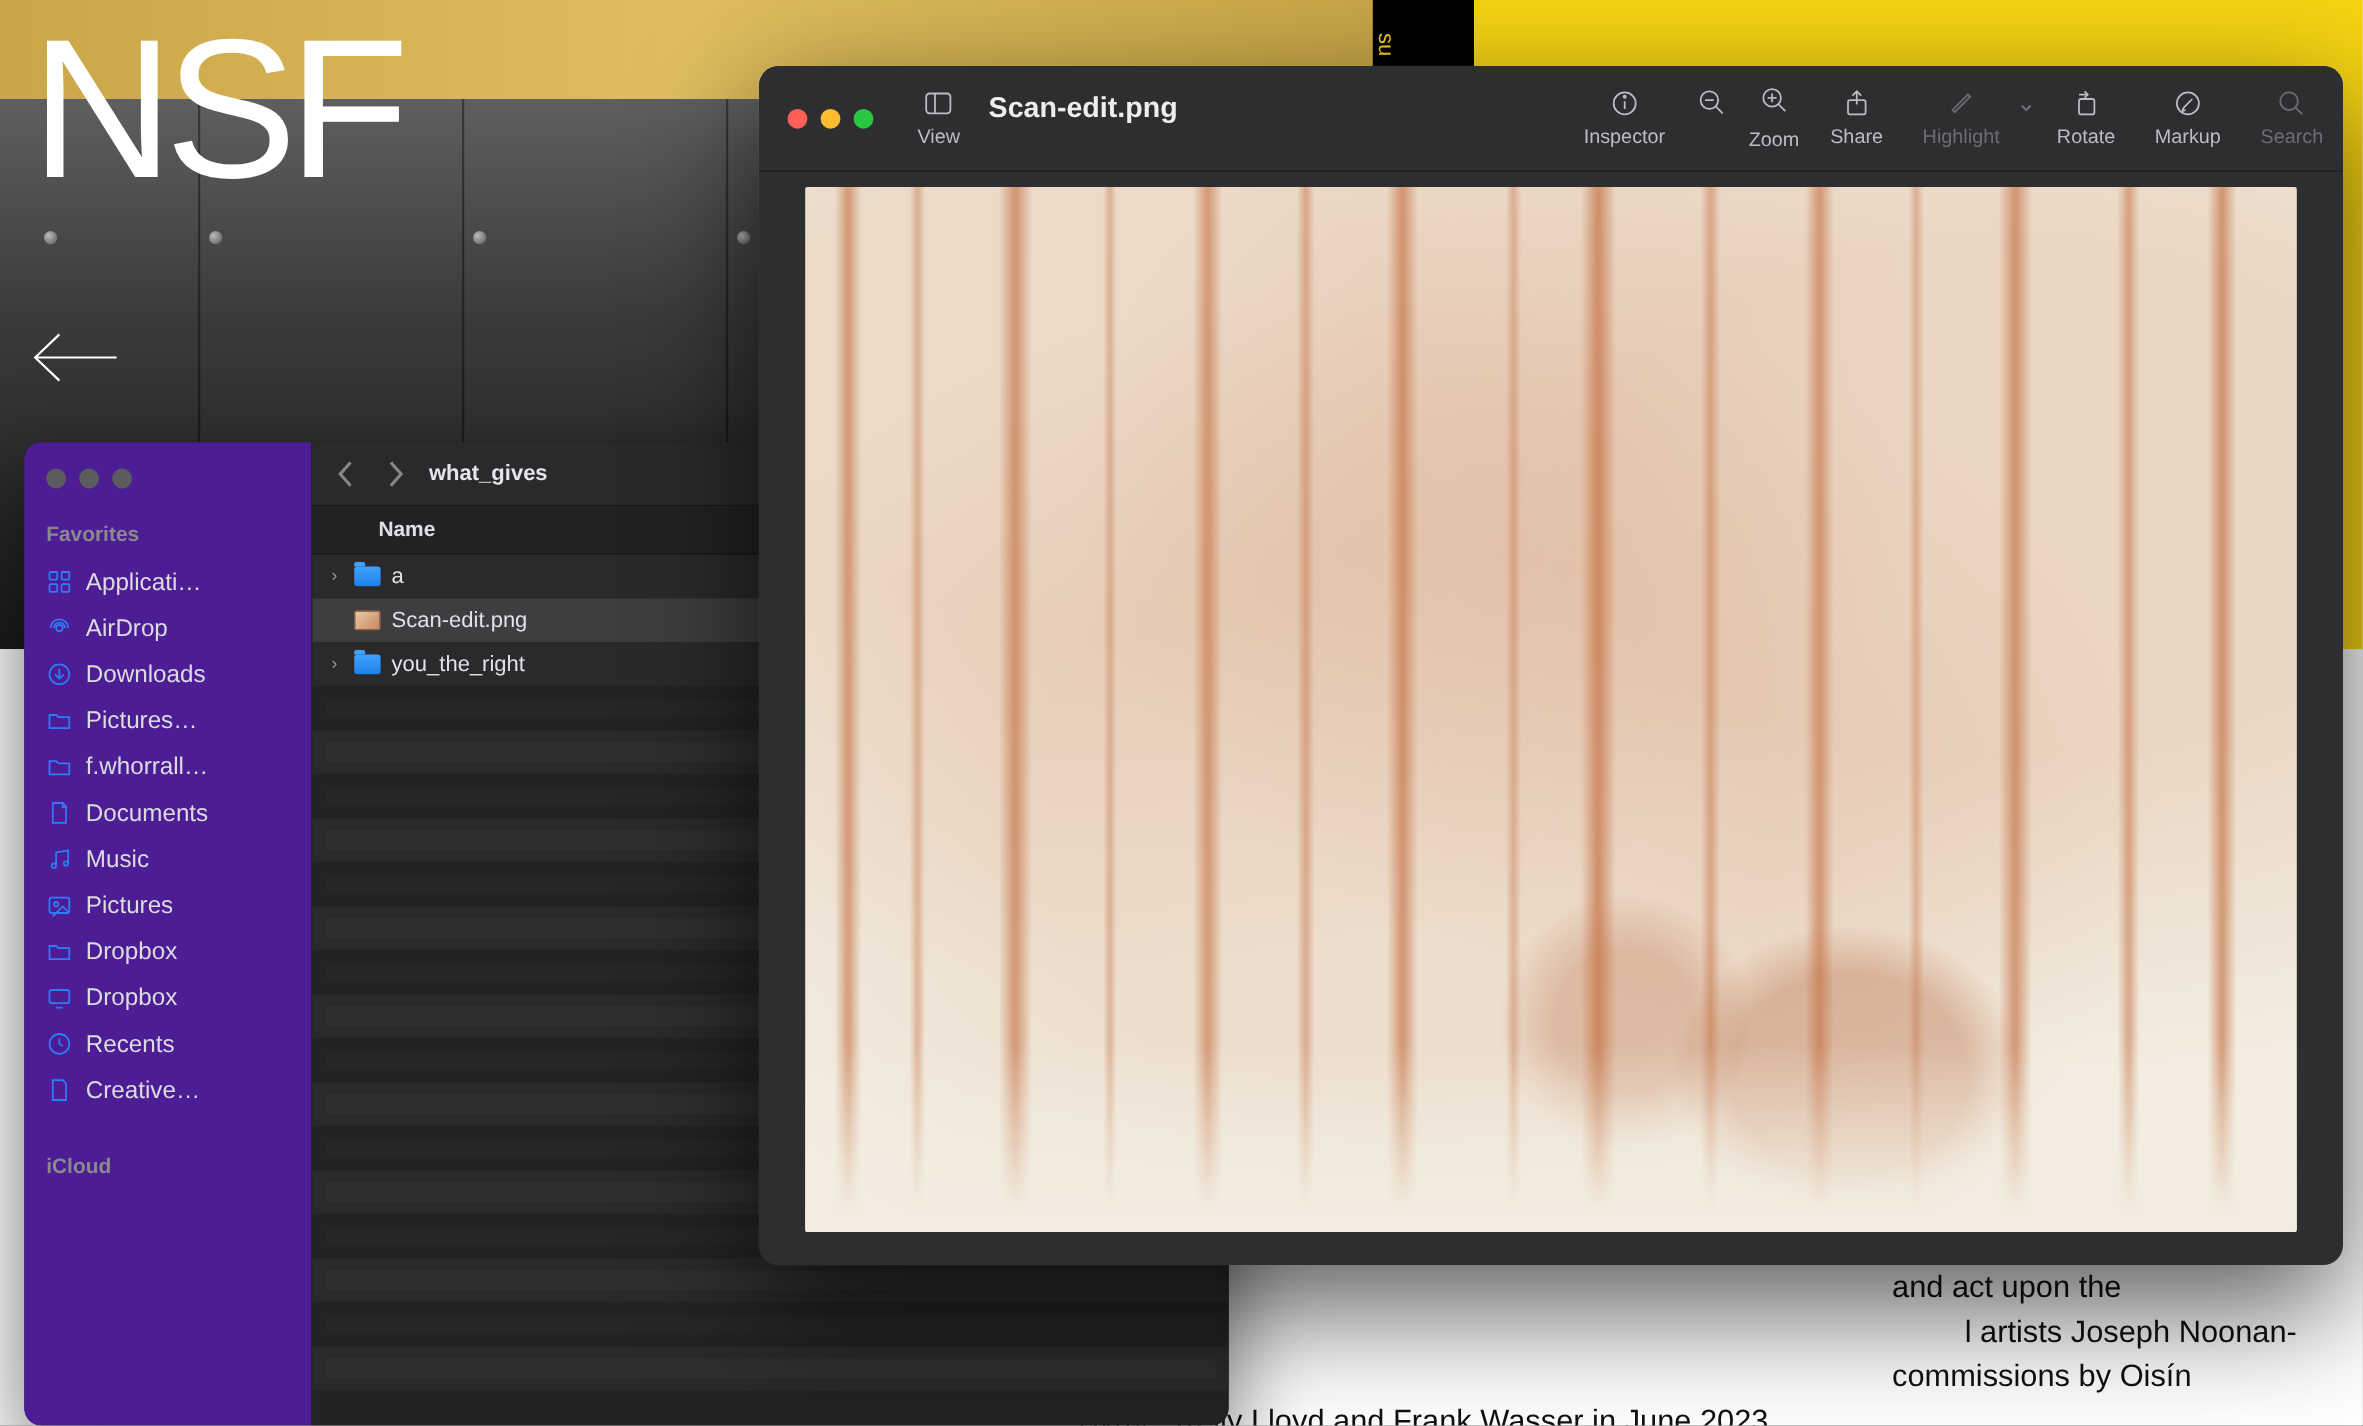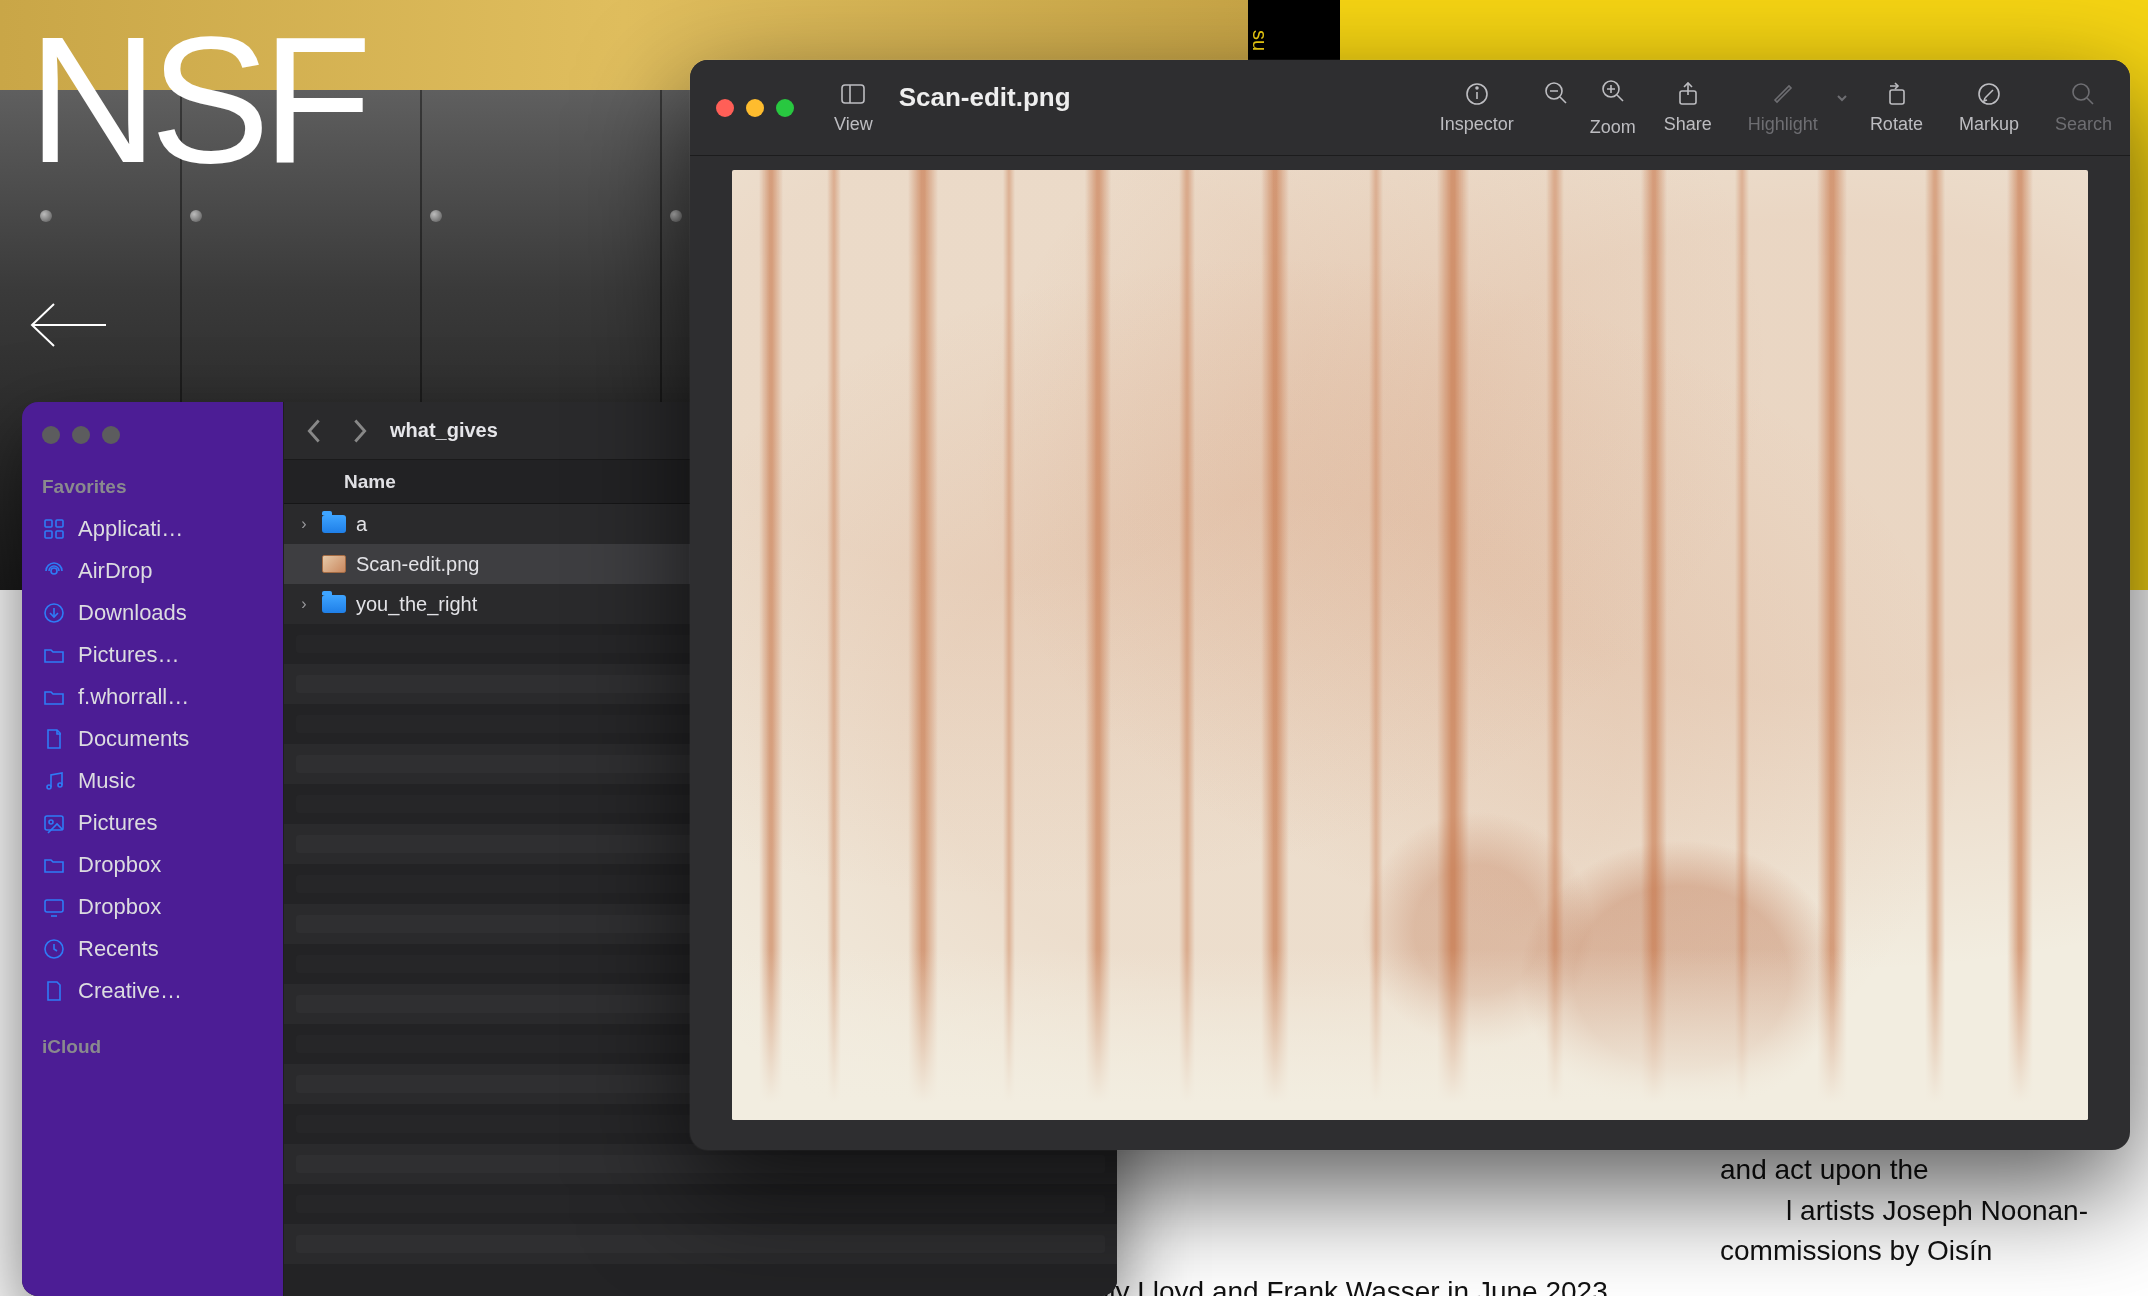--- a/index.html
+++ b/index.html
@@ -351,21 +351,21 @@
           <path d="M12 7v5l3 2"></path>
         </svg>
       <span>Recents</span>
     </div>
     <div class="side-item">
       <svg viewBox="0 0 24 24">
           <path d="M6 3h9l3 3v15H6z"></path>
         </svg>
       <span>Creative…</span>
     </div>
-    <div class="sidebar-section-label" style="margin-top:18px">iCloud</div>
+    <div class="sidebar-section-label" style="margin-top:32px">iCloud</div>
   </div>
 
   <div class="finder-main">
     <div class="finder-topbar">
       <div class="nav-arrows">
         <svg viewBox="0 0 16 24">
             <polyline points="12,3 4,12 12,21"></polyline>
           </svg>
         <svg viewBox="0 0 16 24">
             <polyline points="4,3 12,12 4,21"></polyline>

